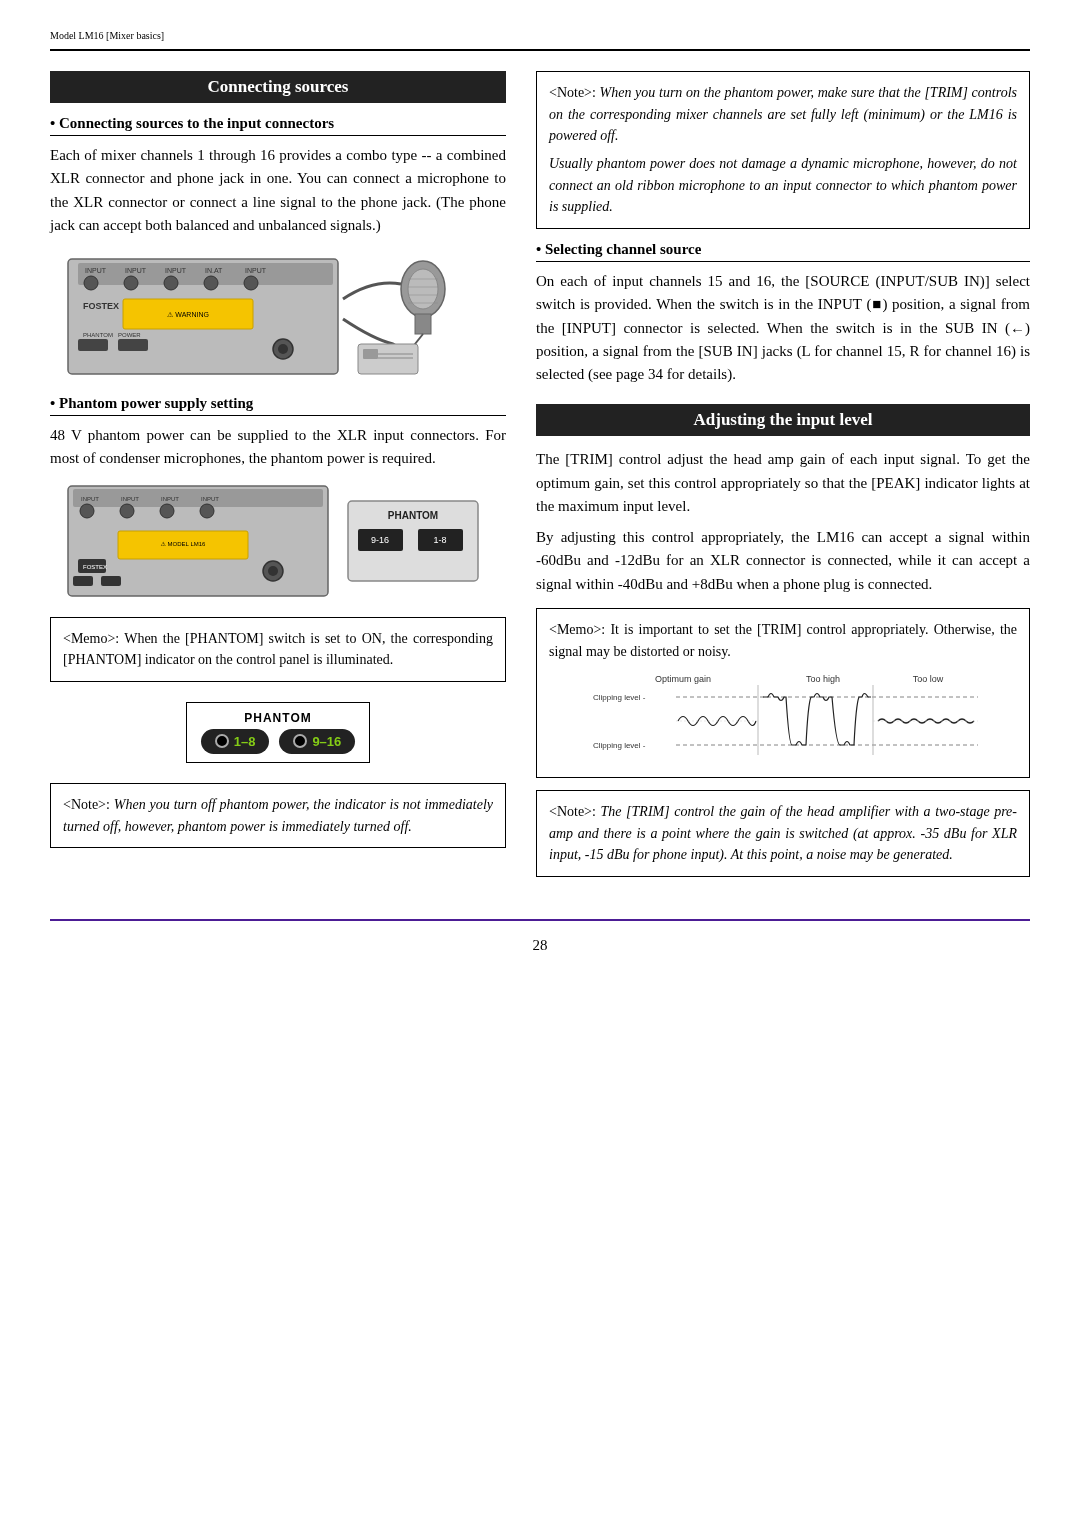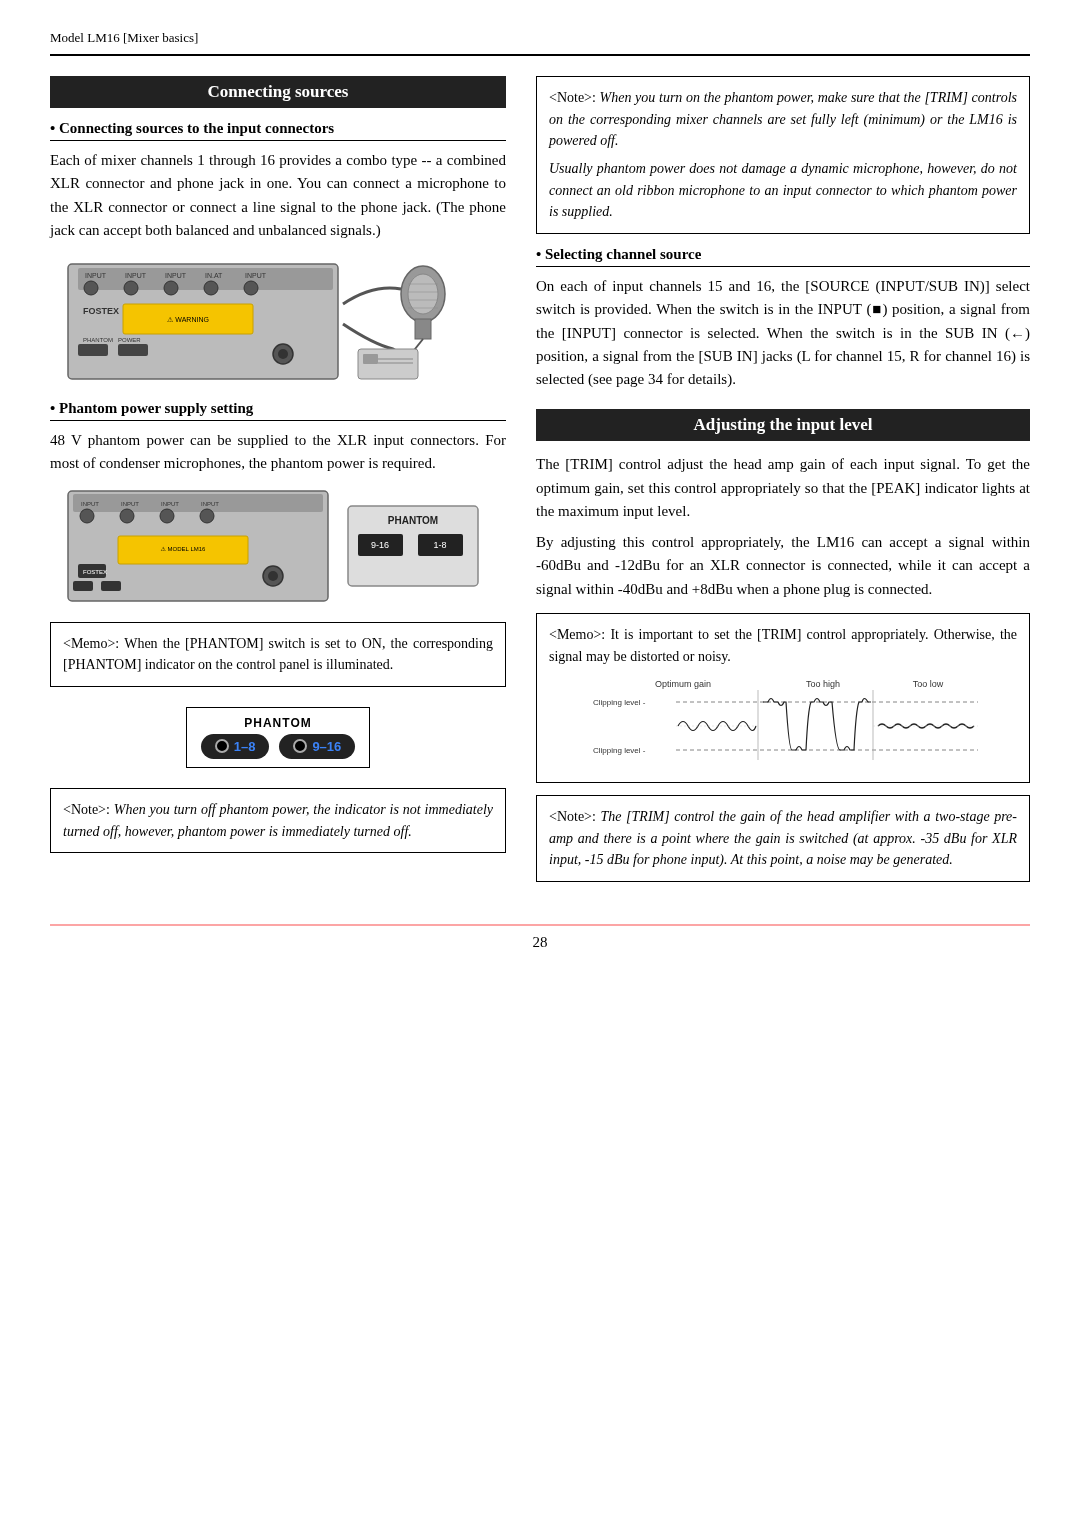--- a/index.html
+++ b/index.html
@@ -17,21 +17,21 @@
       min-height: 1526px;
       padding: 30px 50px 40px 50px;
       position: relative;
     }
 
     
     .page-header {
       border-bottom: 2px solid #000;
       padding-bottom: 8px;
       margin-bottom: 20px;
-      font-size: 13px;
+      font-size: 10px;
     }
 
     
     .columns {
       display: flex;
       gap: 30px;
       justify-content: flex-end;
     }
 
     .col-left {
@@ -103,21 +103,21 @@
     }
 
     .phantom-buttons {
       display: flex;
       gap: 10px;
       align-items: center;
     }
 
     .phantom-btn {
       background: #222;
-      color: #3b82f6;
+      color: #84cc16;
       border-radius: 20px;
       padding: 5px 14px;
       font-size: 13px;
       font-family: Arial, sans-serif;
       font-weight: bold;
       display: flex;
       align-items: center;
       gap: 5px;
     }
 
@@ -131,23 +131,23 @@
     }
 
     .phantom-box-wrapper {
       display: flex;
       justify-content: center;
       margin: 10px 0;
     }
 
     
     .page-footer {
-      border-top: 2px solid #fca5a5;
+      border-top: 2px solid #4c1d95;
       margin-top: 30px;
-      padding-top: 8px;
+      padding-top: 16px;
       text-align: center;
       font-size: 15px;
     }
     .bold { font-weight: normal; }
     .italic { font-style: italic; }
 
   </style>
 </head>
 <body>
 

